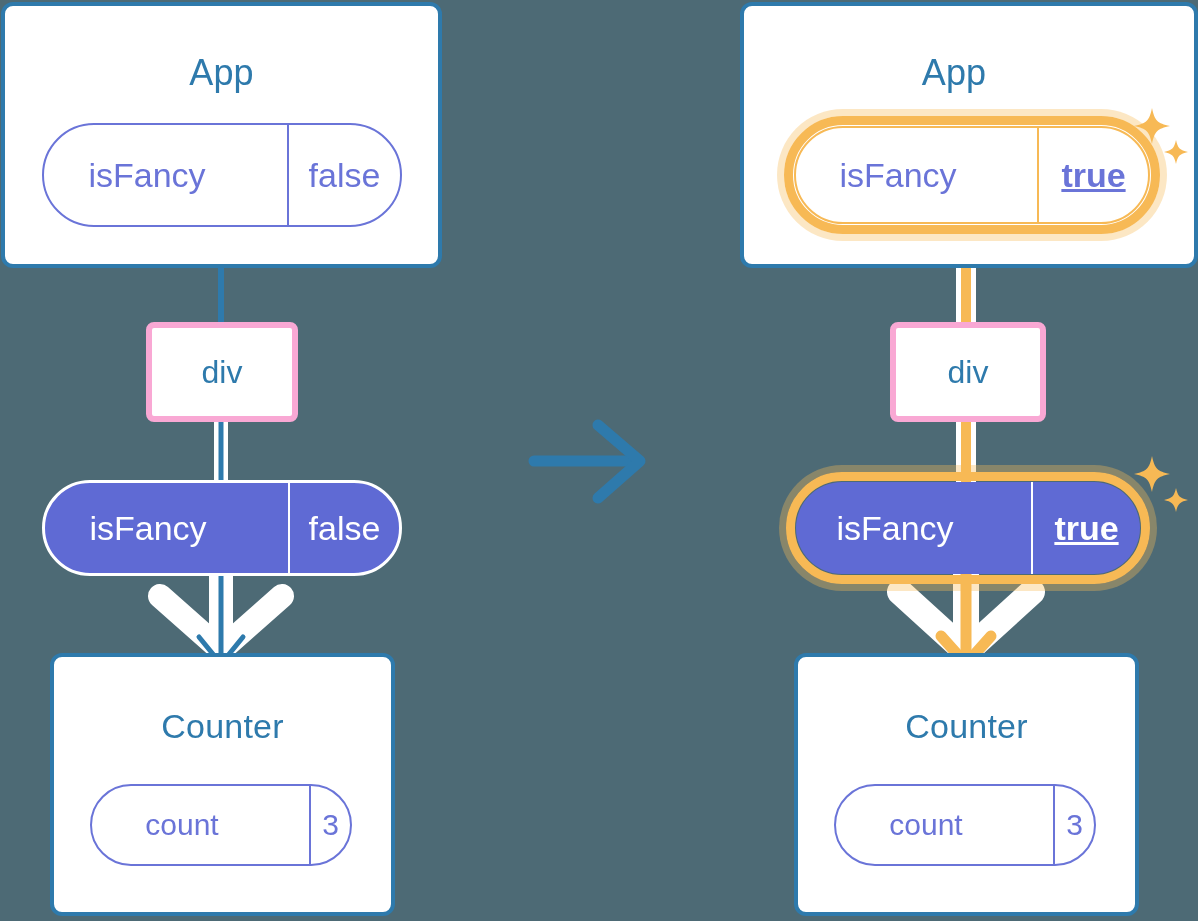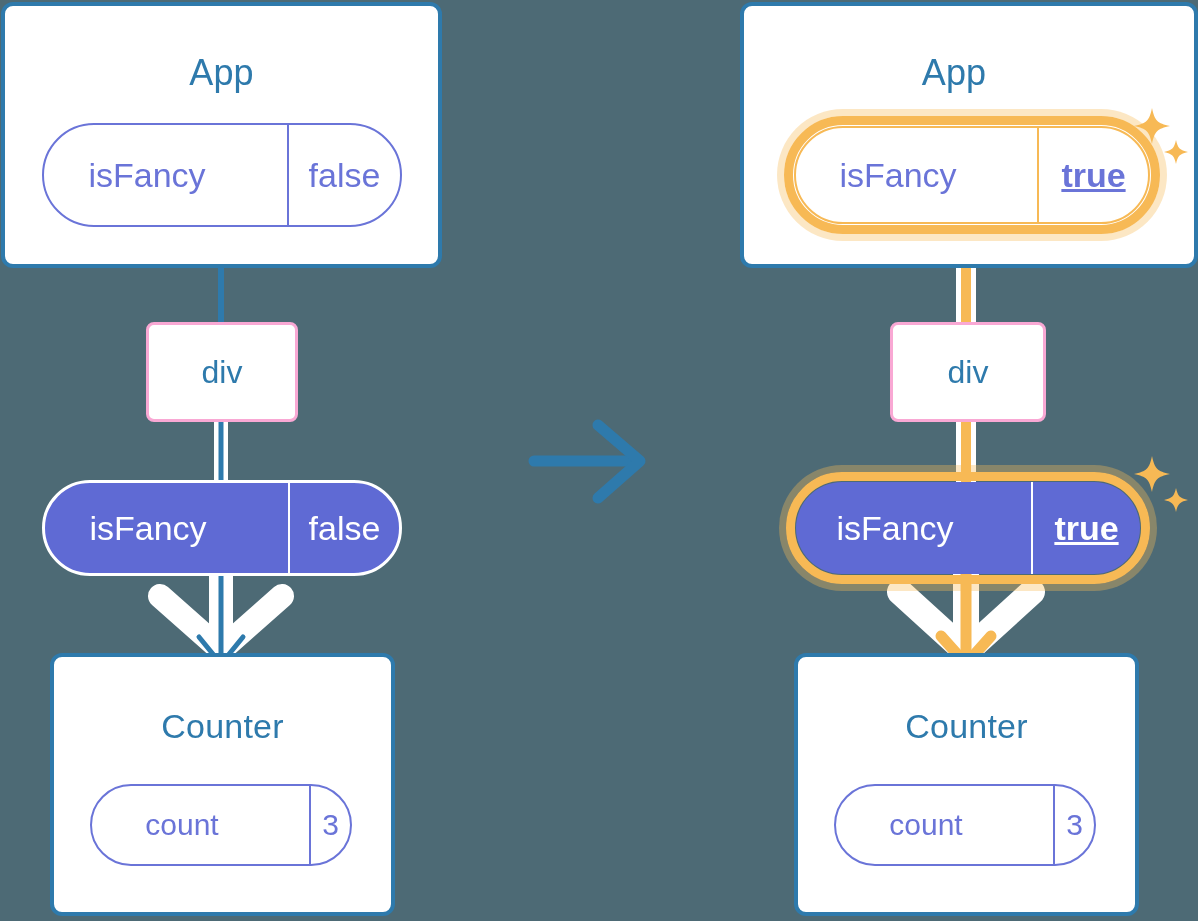--- a/index.html
+++ b/index.html
@@ -26,21 +26,21 @@
     text-align:center;
     color:#2e7aac;
     font-size:36px;
     letter-spacing:.2px;
   }
 
   
   .node{
     position:absolute;
     background:#ffffff;
-    border:3px solid #f9a8d4;
+    border:6px solid #f9a8d4;
     border-radius:8px;
     box-sizing:border-box;
     display:flex;align-items:center;justify-content:center;
     color:#2e7aac;
     font-size:32px;
   }
   .node span{position:relative;z-index:3;}
 
   
   .pill{

